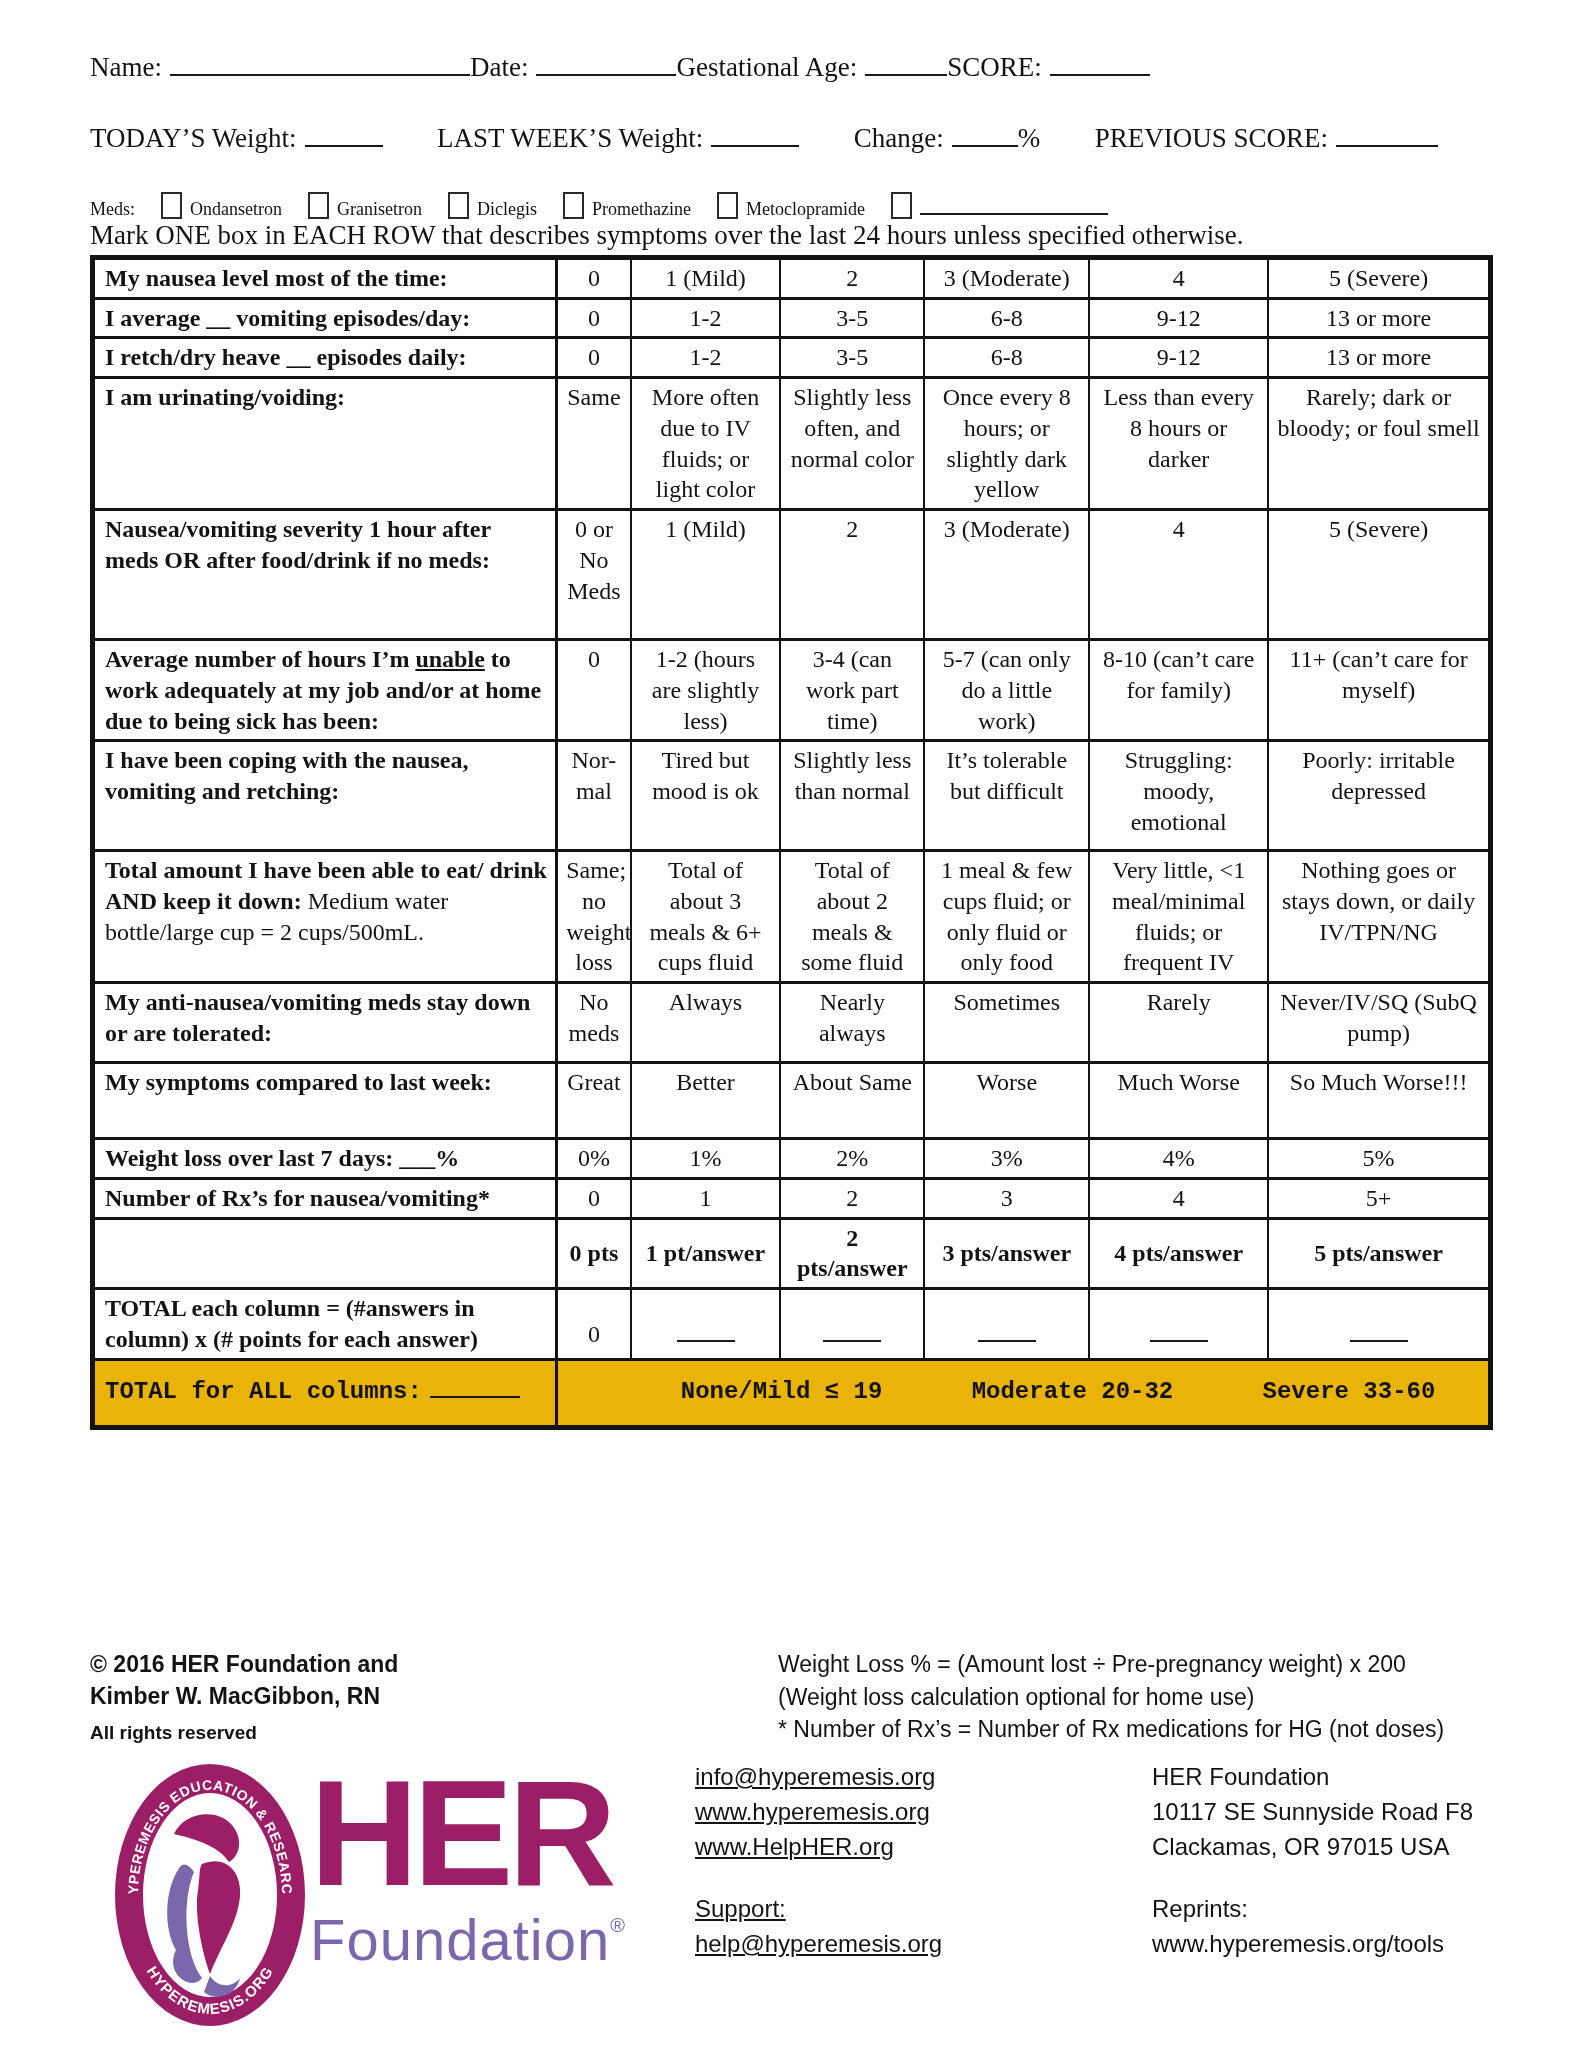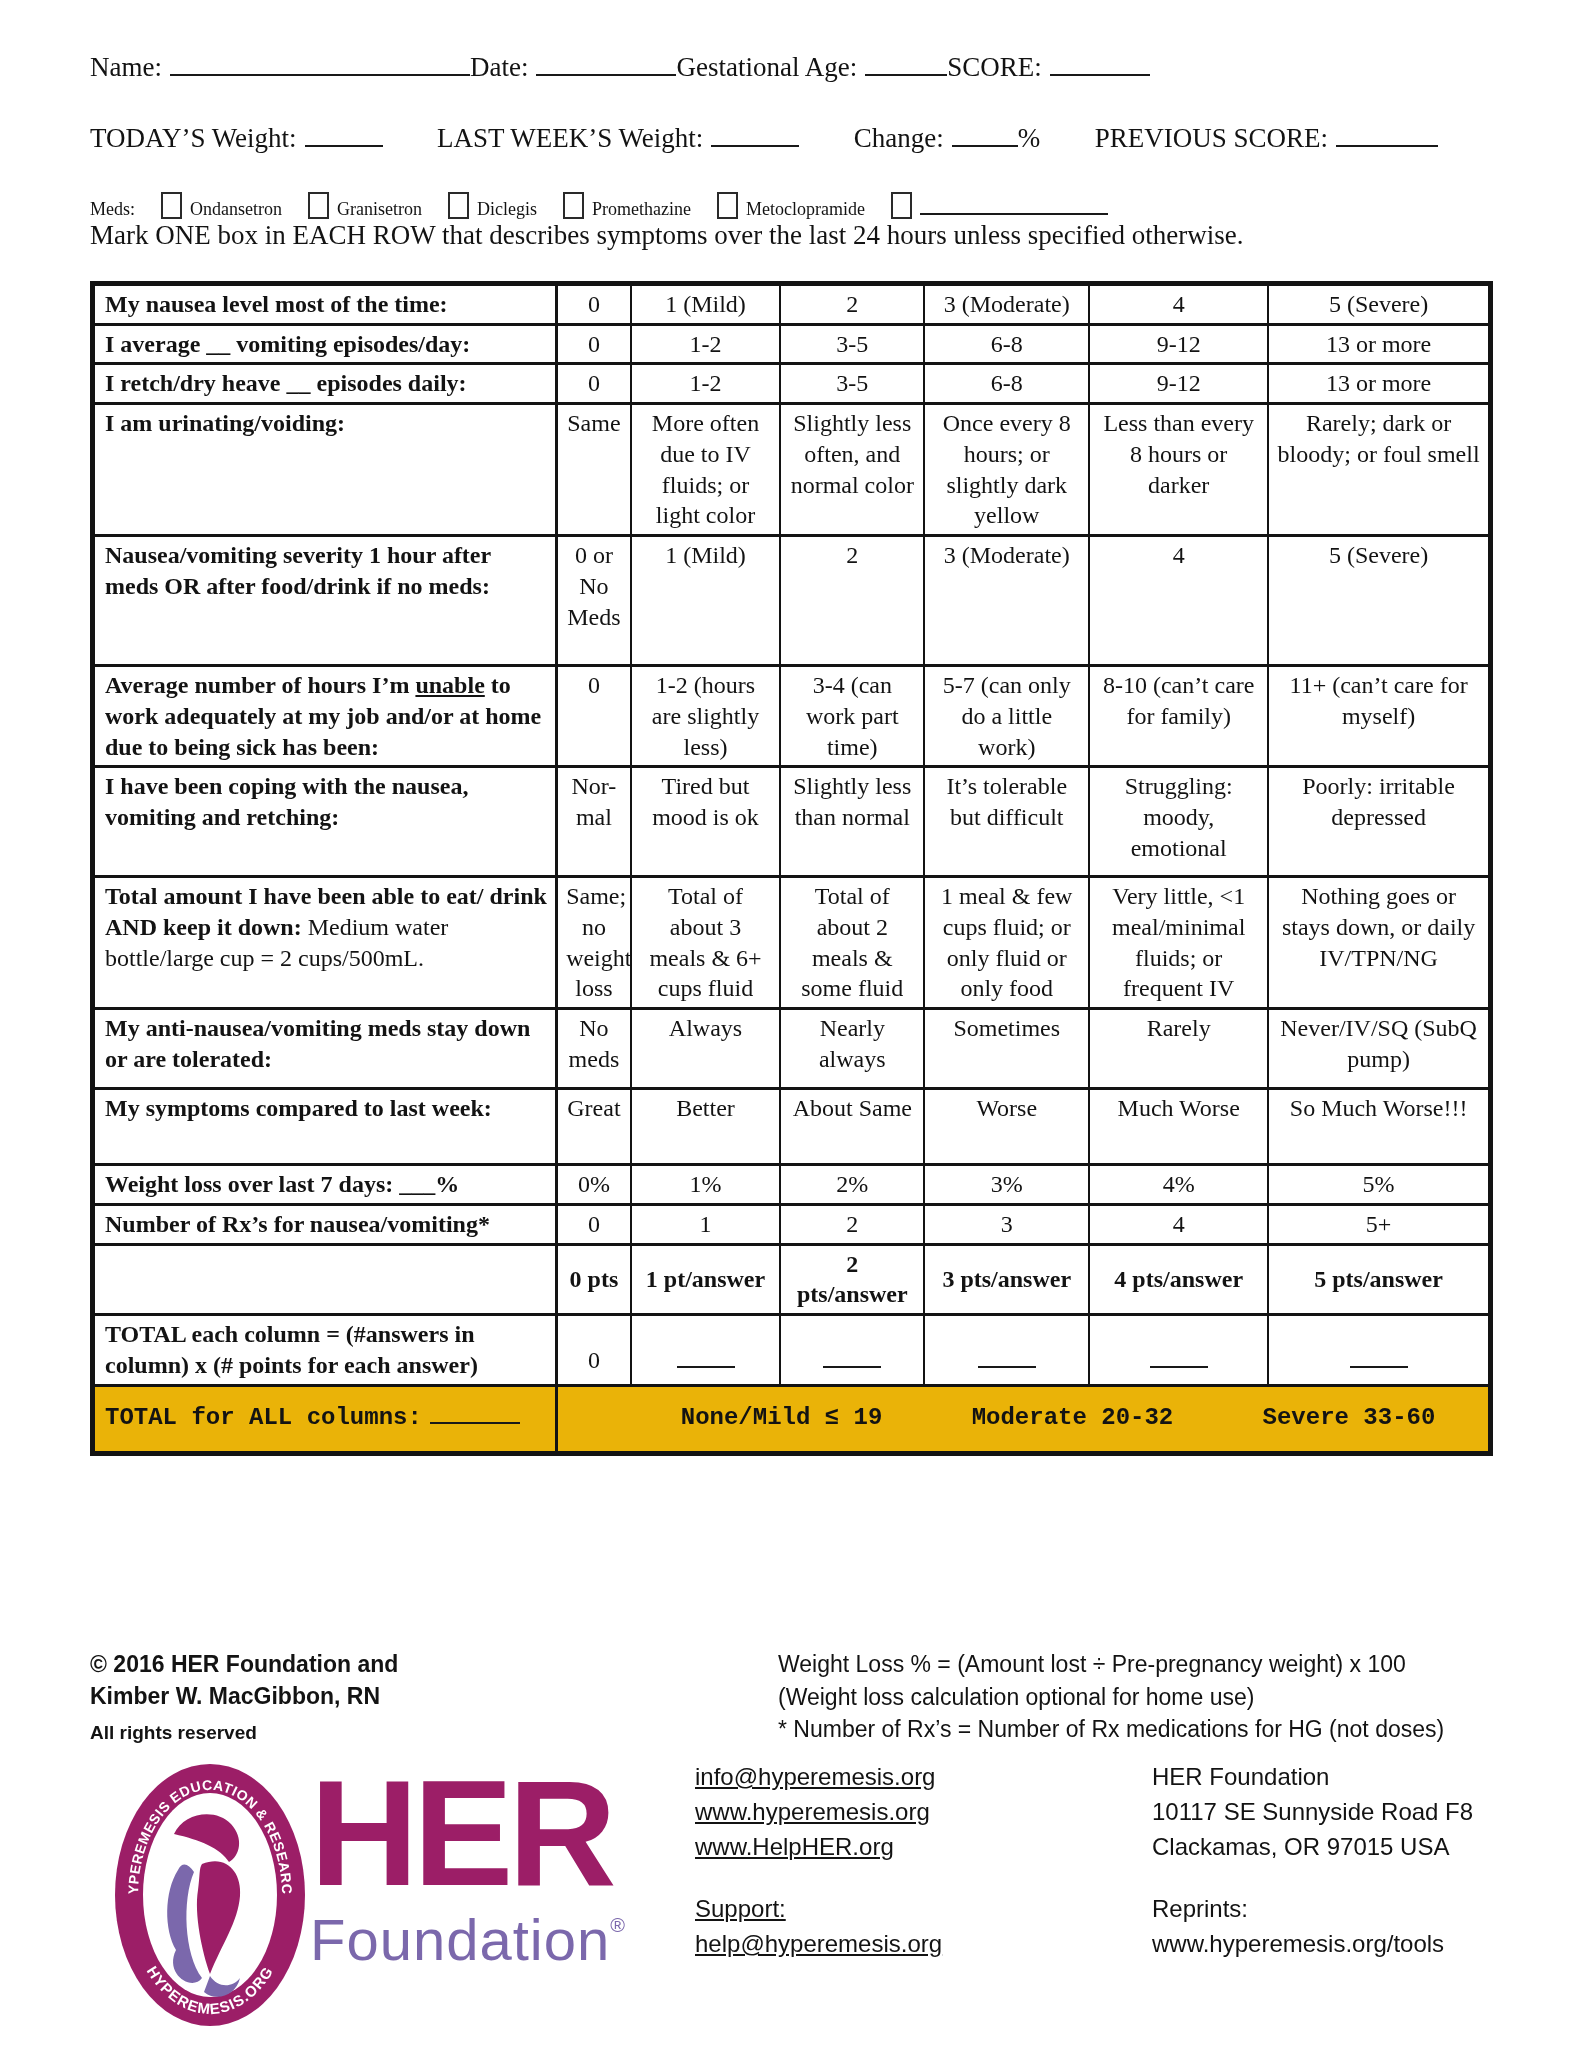--- a/index.html
+++ b/index.html
@@ -17,21 +17,21 @@
   .hline1{margin-top:52px;padding-right:55px;}
   .hline2{margin-top:40px;justify-content:space-between;padding-right:55px;}
   .fgroup{white-space:nowrap;}
   .u{display:inline-block;height:1px;border-bottom:2.5px solid #191919;margin-left:8px;vertical-align:baseline;}
   
   .meds{margin-top:38px;font-size:18px;display:flex;align-items:baseline;white-space:nowrap;}
   .meds .item{margin-left:26px;white-space:nowrap;}
   .cbx{display:inline-block;width:17px;height:23px;border:2px solid #2a2a2a;background:#fff;vertical-align:-4px;margin-right:8px;}
   .instruction{font-size:27px;}
   
-  table.score{border-collapse:collapse;table-layout:fixed;width:100%;margin-top:30px;border:5px solid #131313;padding-left:48px;}
+  table.score{border-collapse:collapse;table-layout:fixed;width:100%;margin-top:4px;border:5px solid #131313;padding-left:48px;}
   td{border:3px solid #131313;border-left-width:2px;border-right-width:2px;vertical-align:top;font-size:24px;line-height:1.28;padding:3px 8px;overflow:hidden;}
   td.lbl{font-weight:bold;text-align:left;padding:3px 6px 3px 10px;border-right-width:3px;}
   td.lbl .sub{font-weight:normal;}
   td.opt{text-align:center;}
   tr.ptsrow td{font-weight:bold;text-align:center;vertical-align:middle;}
   tr.coltotal td.opt{vertical-align:bottom;padding-bottom:8px;}
   tr.coltotal td.lbl{vertical-align:top;}
   .score-blank{display:inline-block;width:58px;height:1px;border-bottom:2.5px solid #191919;}
   tr.grand td{background:#eab308;vertical-align:middle;font-weight:bold;font-family:Liberation Mono, monospace;}
   .grand-ranges{display:flex;justify-content:space-around;padding-left:70px;font-weight:bold;}
@@ -234,21 +234,21 @@
   </table>
 </div>
 
 <div class="abs copyright">
   <div>© 2016 HER Foundation and</div>
   <div>Kimber W. MacGibbon, RN</div>
   <div class="rights">All rights reserved</div>
 </div>
 
 <div class="abs notes">
-  <div>Weight Loss % = (Amount lost ÷ Pre-pregnancy weight) x 100</div>
+  <div>Weight Loss % = (Amount lost ÷ Pre-pregnancy weight) x 200</div>
   <div>(Weight loss calculation optional for home use)</div>
   <div>* Number of Rx’s = Number of Rx medications for HG (not doses)</div>
 </div>
 
 <div class="abs badge">
   <svg width="196" height="266" viewBox="0 0 196 266">
     <defs>
       <path id="arcTop" d="M 26,134 A 72,106 0 0 1 170,134" fill="none"></path>
       <path id="arcBottom" d="M 16,134 A 82,118 0 0 0 180,134" fill="none"></path>
     </defs>

